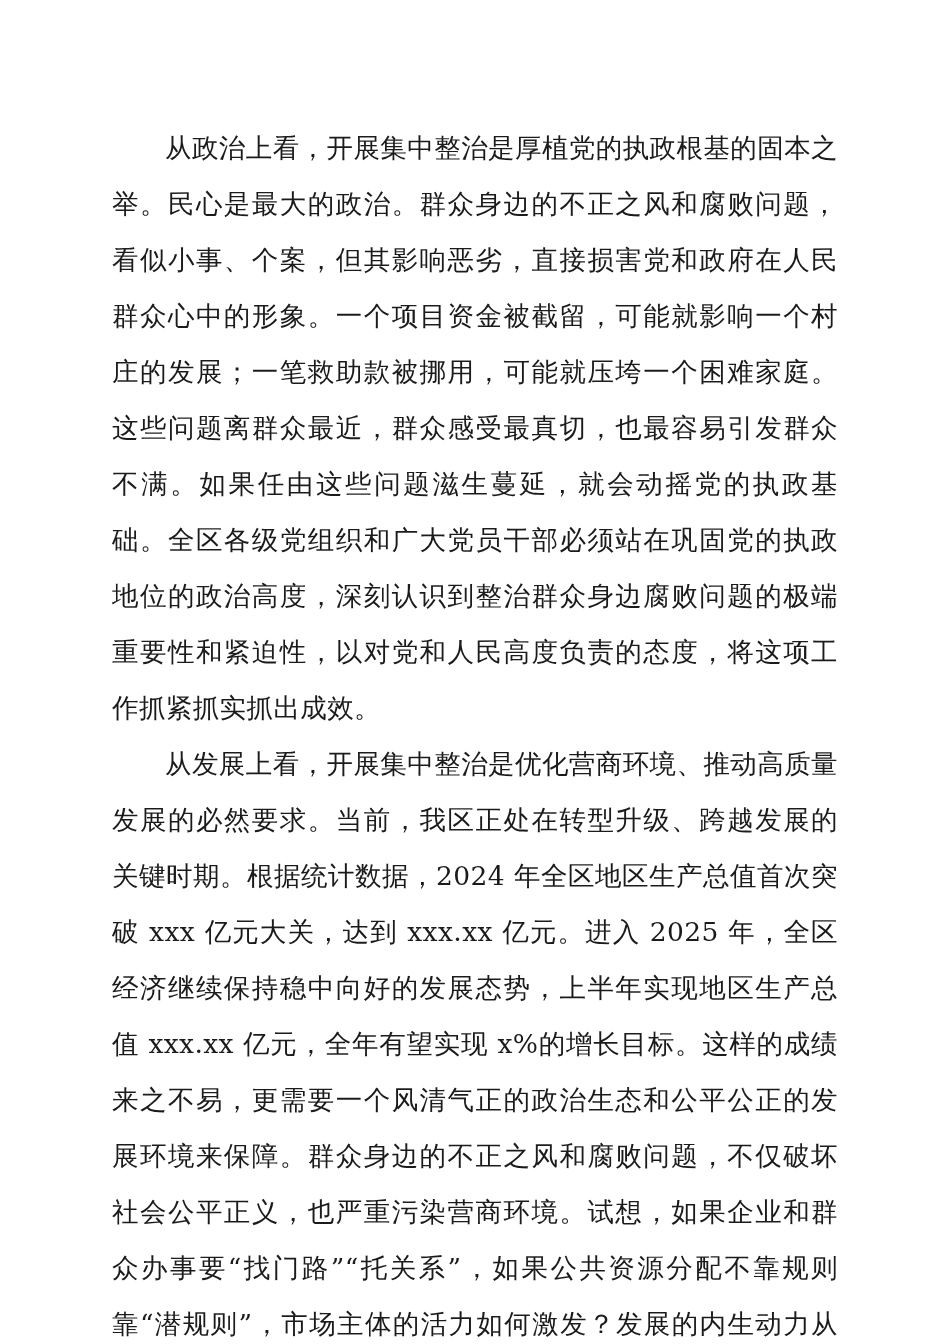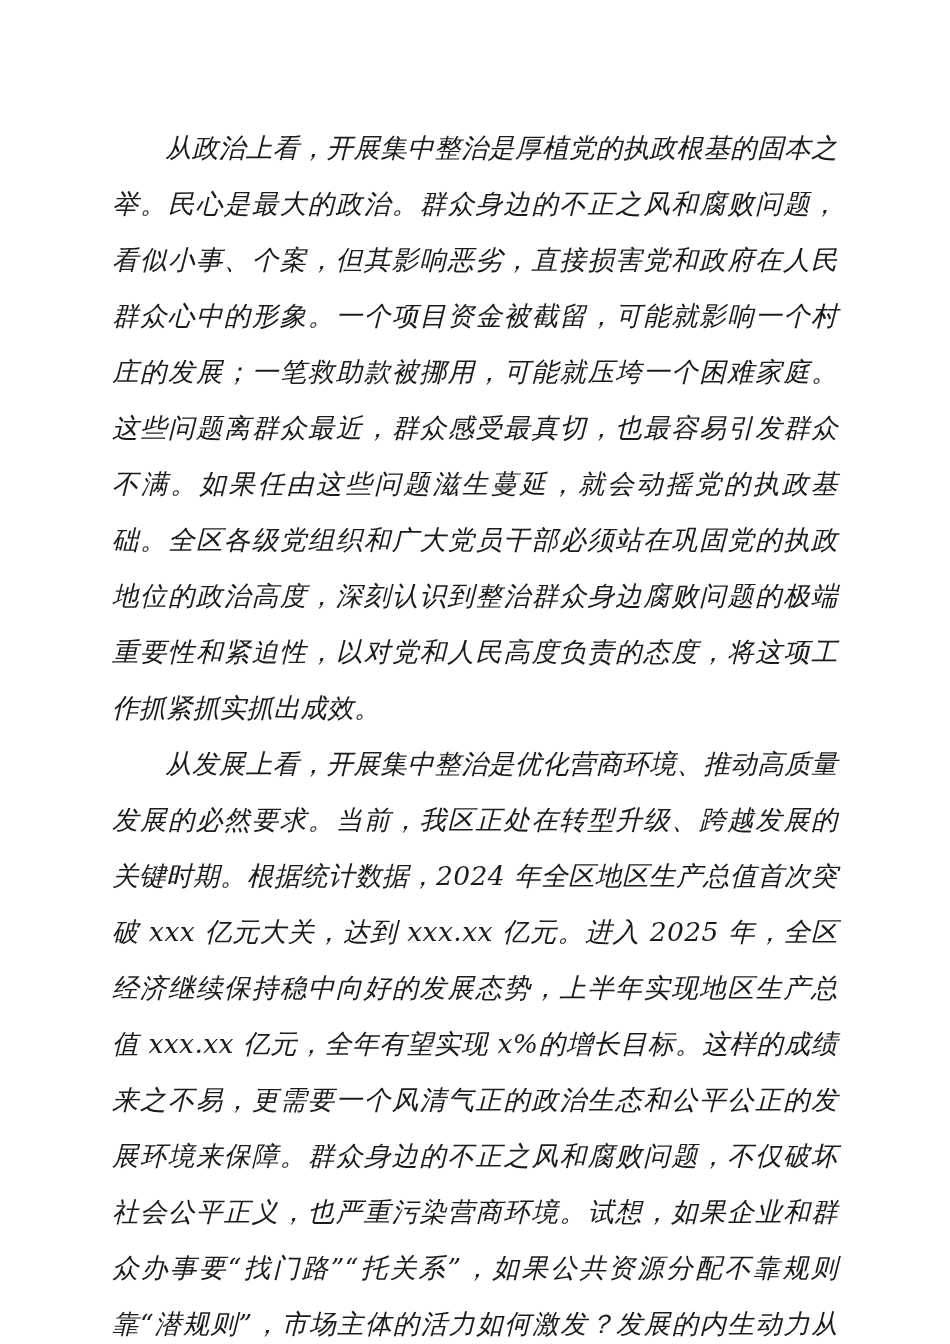--- a/index.html
+++ b/index.html
@@ -30,21 +30,20 @@
   }
   .para {
     margin: 0;
     text-indent: 0;
   }
   .para + .para {
     margin-top: 0;
   }
   .indent {
     text-indent: 2em;
-    font-style: italic;
   }
 </style>
 </head>
 <body>
 
 <div class="page">
   <div class="doc-body">
     <p class="para indent">从政治上看，开展集中整治是厚植党的执政根基的固本之举。民心是最大的政治。群众身边的不正之风和腐败问题，看似小事、个案，但其影响恶劣，直接损害党和政府在人民群众心中的形象。一个项目资金被截留，可能就影响一个村庄的发展；一笔救助款被挪用，可能就压垮一个困难家庭。这些问题离群众最近，群众感受最真切，也最容易引发群众不满。如果任由这些问题滋生蔓延，就会动摇党的执政基础。全区各级党组织和广大党员干部必须站在巩固党的执政地位的政治高度，深刻认识到整治群众身边腐败问题的极端重要性和紧迫性，以对党和人民高度负责的态度，将这项工作抓紧抓实抓出成效。</p>
     <p class="para indent">从发展上看，开展集中整治是优化营商环境、推动高质量发展的必然要求。当前，我区正处在转型升级、跨越发展的关键时期。根据统计数据，2024 年全区地区生产总值首次突破 xxx 亿元大关，达到 xxx.xx 亿元。进入 2025 年，全区经济继续保持稳中向好的发展态势，上半年实现地区生产总值 xxx.xx 亿元，全年有望实现 x%的增长目标。这样的成绩来之不易，更需要一个风清气正的政治生态和公平公正的发展环境来保障。群众身边的不正之风和腐败问题，不仅破坏社会公平正义，也严重污染营商环境。试想，如果企业和群众办事要“找门路”“托关系”，如果公共资源分配不靠规则靠“潜规则”，市场主体的活力如何激发？发展的内生动力从何而来？因此，</p>
   </div>

